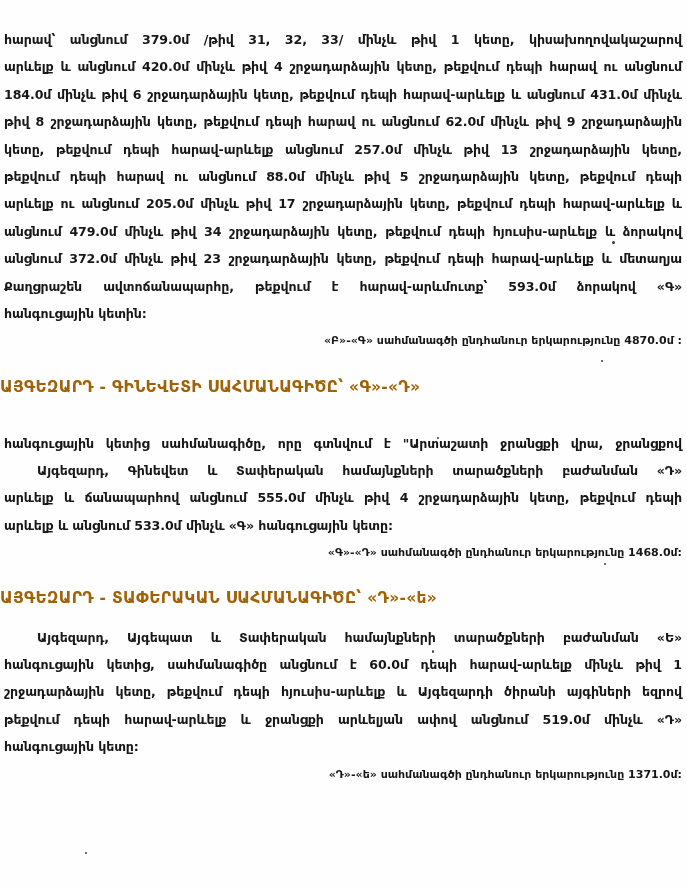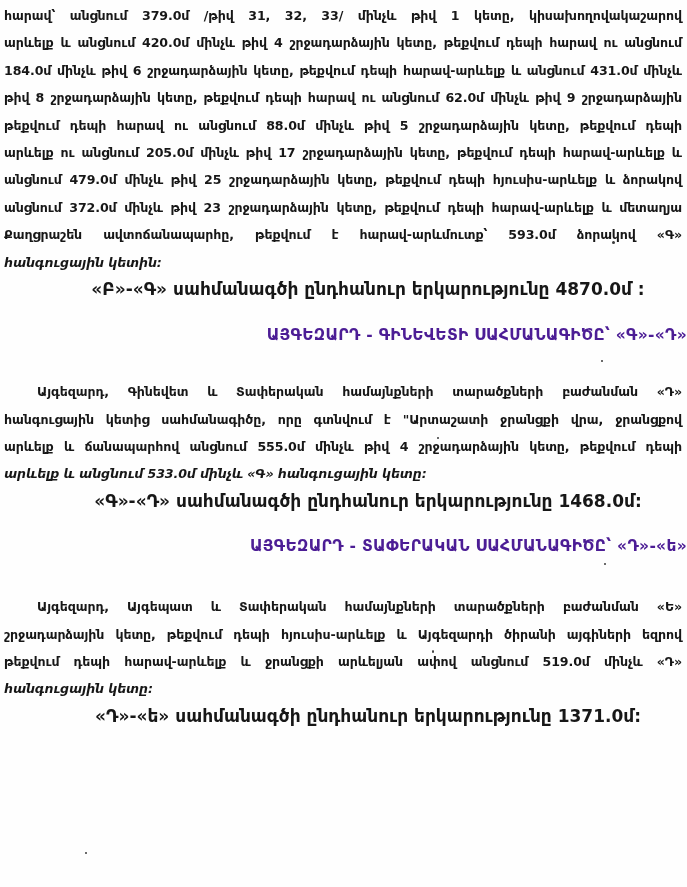--- a/index.html
+++ b/index.html
@@ -12,62 +12,61 @@
     width: 687px;
     height: 887px;
     background: #fefefe;
     overflow: hidden;
     font-family: "DejaVu Sans", sans-serif;
     color: #161616;
     font-weight: bold;
     -webkit-font-smoothing: none;
   }
   .para { padding: 0; }
-  .p1 { padding-top: 2px; }
+  .p1 { padding-top: 2px; margin-top: 24px; }
   .line {
     height: 27.4px;
     line-height: 27.4px;
     padding: 0 5px 0 4px;
     font-size: 12.6px;
     letter-spacing: -0.1px;
     text-align: justify;
     text-align-last: justify;
     white-space: nowrap;
     overflow: hidden;
     color: #171717;
   }
   .line.last {
     text-align: center;
     text-align-last: left;
-    font-style: italic;
   }
   .line.indent { text-indent: 33px; }
   .summary {
     height: 27.4px;
     line-height: 27.4px;
     padding: 0 5px 0 4px;
-    font-size: 17px;
+    font-size: 11px;
     text-indent: 50px;
-    text-align: center;
+    text-align: right;
     color: #171717;
     white-space: nowrap;
     overflow: hidden;
   }
   .heading {
     height: 27px;
     line-height: 27px;
-    text-align: right;
+    text-align: left;
     font-size: 15.5px;
     letter-spacing: 0.3px;
-    color: #4c1d95;
+    color: #a16207;
     white-space: nowrap;
     overflow: hidden;
   }
   .heading-1 { margin-top: 19px; margin-bottom: 29px; }
-  .heading-2 { margin-top: 18px; margin-bottom: 33px; }
+  .heading-2 { margin-top: 18px; margin-bottom: 12px; }
   .speck {
     position: absolute;
     background: #3a3a3a;
     border-radius: 50%;
     width: 3px;
     height: 3px;
   }
   .speck.s1 { left: 612px; top: 241px; }
   .speck.s2 { left: 604px; top: 563px; width: 2px; height: 2px; }
   .speck.s3 { left: 432px; top: 650px; width: 2px; height: 3px; }
@@ -78,43 +77,45 @@
 </head>
 <body>
 
 <div class="page">
 
   <div class="para p1">
     <div class="line">հարավ՝ անցնում 379.0մ /թիվ 31, 32, 33/ մինչև թիվ 1 կետը, կիսախողովակաշարով</div>
     <div class="line">արևելք և անցնում 420.0մ մինչև թիվ 4 շրջադարձային կետը, թեքվում դեպի հարավ ու անցնում</div>
     <div class="line">184.0մ մինչև թիվ 6 շրջադարձային կետը, թեքվում դեպի հարավ-արևելք և անցնում 431.0մ մինչև</div>
     <div class="line">թիվ 8 շրջադարձային կետը, թեքվում դեպի հարավ ու անցնում 62.0մ մինչև թիվ 9 շրջադարձային</div>
+    <div class="line">կետը, թեքվում դեպի հարավ-արևելք անցնում 257.0մ մինչև թիվ 13 շրջադարձային կետը,</div>
     <div class="line">թեքվում դեպի հարավ ու անցնում 88.0մ մինչև թիվ 5 շրջադարձային կետը, թեքվում դեպի</div>
     <div class="line">արևելք ու անցնում 205.0մ մինչև թիվ 17 շրջադարձային կետը, թեքվում դեպի հարավ-արևելք և</div>
-    <div class="line">անցնում 479.0մ մինչև թիվ 25 շրջադարձային կետը, թեքվում դեպի հյուսիս-արևելք և ձորակով</div>
+    <div class="line">անցնում 479.0մ մինչև թիվ 34 շրջադարձային կետը, թեքվում դեպի հյուսիս-արևելք և ձորակով</div>
     <div class="line">անցնում 372.0մ մինչև թիվ 23 շրջադարձային կետը, թեքվում դեպի հարավ-արևելք և մետաղյա</div>
     <div class="line">Քաղցրաշեն ավտոճանապարհը, թեքվում է հարավ-արևմուտք՝ 593.0մ ձորակով «Գ»</div>
     <div class="line last">հանգուցային կետին:</div>
     <div class="summary">«Բ»-«Գ» սահմանագծի ընդհանուր երկարությունը 4870.0մ :</div>
   </div>
 
   <div class="heading heading-1">ԱՅԳԵԶԱՐԴ - ԳԻՆԵՎԵՏԻ ՍԱՀՄԱՆԱԳԻԾԸ՝ «Գ»-«Դ»</div>
 
   <div class="para">
+    <div class="line">հանգուցային կետից սահմանագիծը, որը գտնվում է "Արտաշատի ջրանցքի վրա, ջրանցքով</div>
     <div class="line indent">Այգեզարդ, Գինեվետ և Տափերական համայնքների տարածքների բաժանման «Դ»</div>
-    <div class="line">հանգուցային կետից սահմանագիծը, որը գտնվում է "Արտաշատի ջրանցքի վրա, ջրանցքով</div>
     <div class="line">արևելք և ճանապարհով անցնում 555.0մ մինչև թիվ 4 շրջադարձային կետը, թեքվում դեպի</div>
     <div class="line last">արևելք և անցնում 533.0մ մինչև «Գ» հանգուցային կետը:</div>
     <div class="summary">«Գ»-«Դ» սահմանագծի ընդհանուր երկարությունը 1468.0մ:</div>
   </div>
 
   <div class="heading heading-2">ԱՅԳԵԶԱՐԴ - ՏԱՓԵՐԱԿԱՆ ՍԱՀՄԱՆԱԳԻԾԸ՝ «Դ»-«ե»</div>
 
   <div class="para">
     <div class="line indent">Այգեզարդ, Այգեպատ և Տափերական համայնքների տարածքների բաժանման «Ե»</div>
+    <div class="line">հանգուցային կետից, սահմանագիծը անցնում է 60.0մ դեպի հարավ-արևելք մինչև թիվ 1</div>
     <div class="line">շրջադարձային կետը, թեքվում դեպի հյուսիս-արևելք և Այգեզարդի ծիրանի այգիների եզրով</div>
     <div class="line">թեքվում դեպի հարավ-արևելք և ջրանցքի արևելյան ափով անցնում 519.0մ մինչև «Դ»</div>
     <div class="line last">հանգուցային կետը:</div>
     <div class="summary">«Դ»-«ե» սահմանագծի ընդհանուր երկարությունը 1371.0մ:</div>
   </div>
 
   <span class="speck s1"></span>
   <span class="speck s2"></span>
   <span class="speck s3"></span>
   <span class="speck s4"></span>

